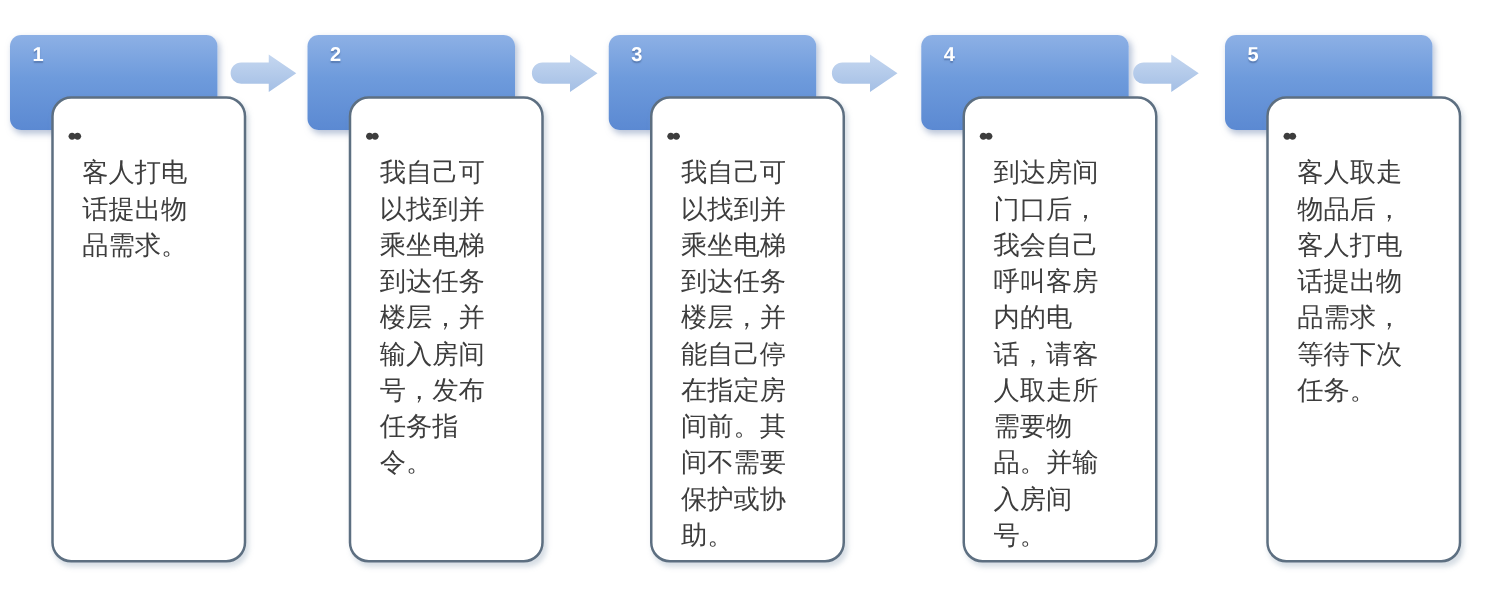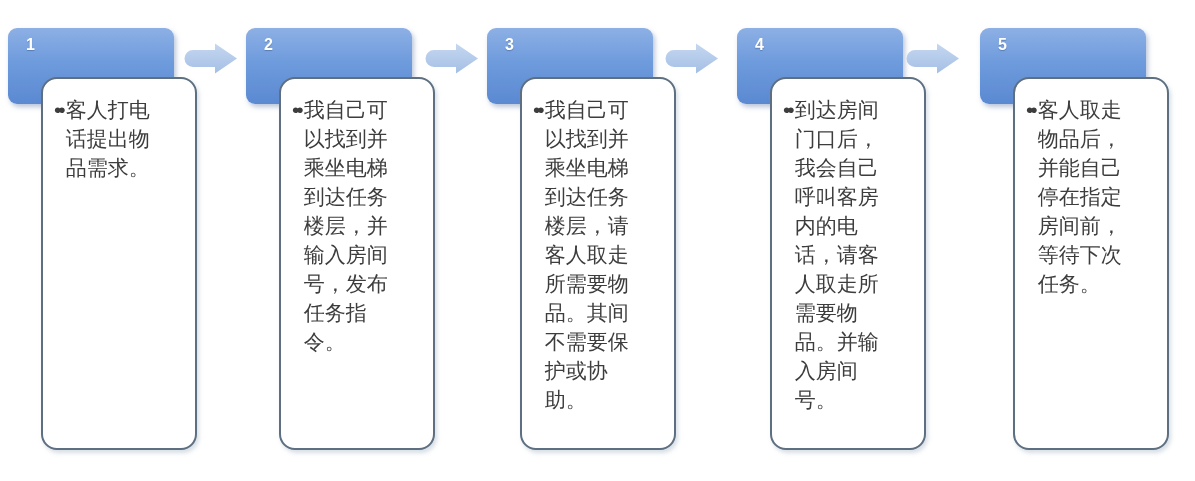--- a/index.html
+++ b/index.html
@@ -64,20 +64,21 @@
     letter-spacing: -3px;
     margin-right: 3px;
     white-space: nowrap;
   }
   .step-text {
     width: 90px;
     word-break: normal;
     overflow-wrap: normal;
     line-break: strict;
     text-align: left;
+    margin-top: 29px;
   }
   .flow-arrow {
     position: absolute;
     top: 42px;
     width: 58px;
     height: 33px;
   }
   .flow-arrow svg { display: block; }
 </style>
 </head>
@@ -127,21 +128,21 @@
     </svg>
   </div>
 
   <div class="step" style="left:487px;">
     <div class="step-header">
       <span class="step-number">3</span>
     </div>
     <div class="step-card">
       <div class="step-textline">
         <span class="bullet-marker">••</span>
-        <span class="step-text">我自己可以找到并乘坐电梯到达任务楼层，请客人取走所需要物品。其间不需要保护或协助。</span>
+        <span class="step-text">我自己可以找到并乘坐电梯到达任务楼层，并能自己停在指定房间前。其间不需要保护或协助。</span>
       </div>
     </div>
   </div>
 
   <div class="flow-arrow" style="left:662px;">
     <svg width="58" height="33" viewBox="0 0 58 33" xmlns="http://www.w3.org/2000/svg">
       <path d="M34 8 L34 1.5 L56 16.5 L34 31.5 L34 25 L12 25 A8.5 8.5 0 0 1 12 8 Z" fill="url(#arrowGrad)"></path>
     </svg>
   </div>
 
@@ -163,18 +164,18 @@
     </svg>
   </div>
 
   <div class="step" style="left:980px;">
     <div class="step-header">
       <span class="step-number">5</span>
     </div>
     <div class="step-card">
       <div class="step-textline">
         <span class="bullet-marker">••</span>
-        <span class="step-text">客人取走物品后，并能自己停在指定房间前，等待下次任务。</span>
+        <span class="step-text">客人取走物品后，客人打电话提出物品需求，等待下次任务。</span>
       </div>
     </div>
   </div>
 
 </div>
 
 </body></html>

